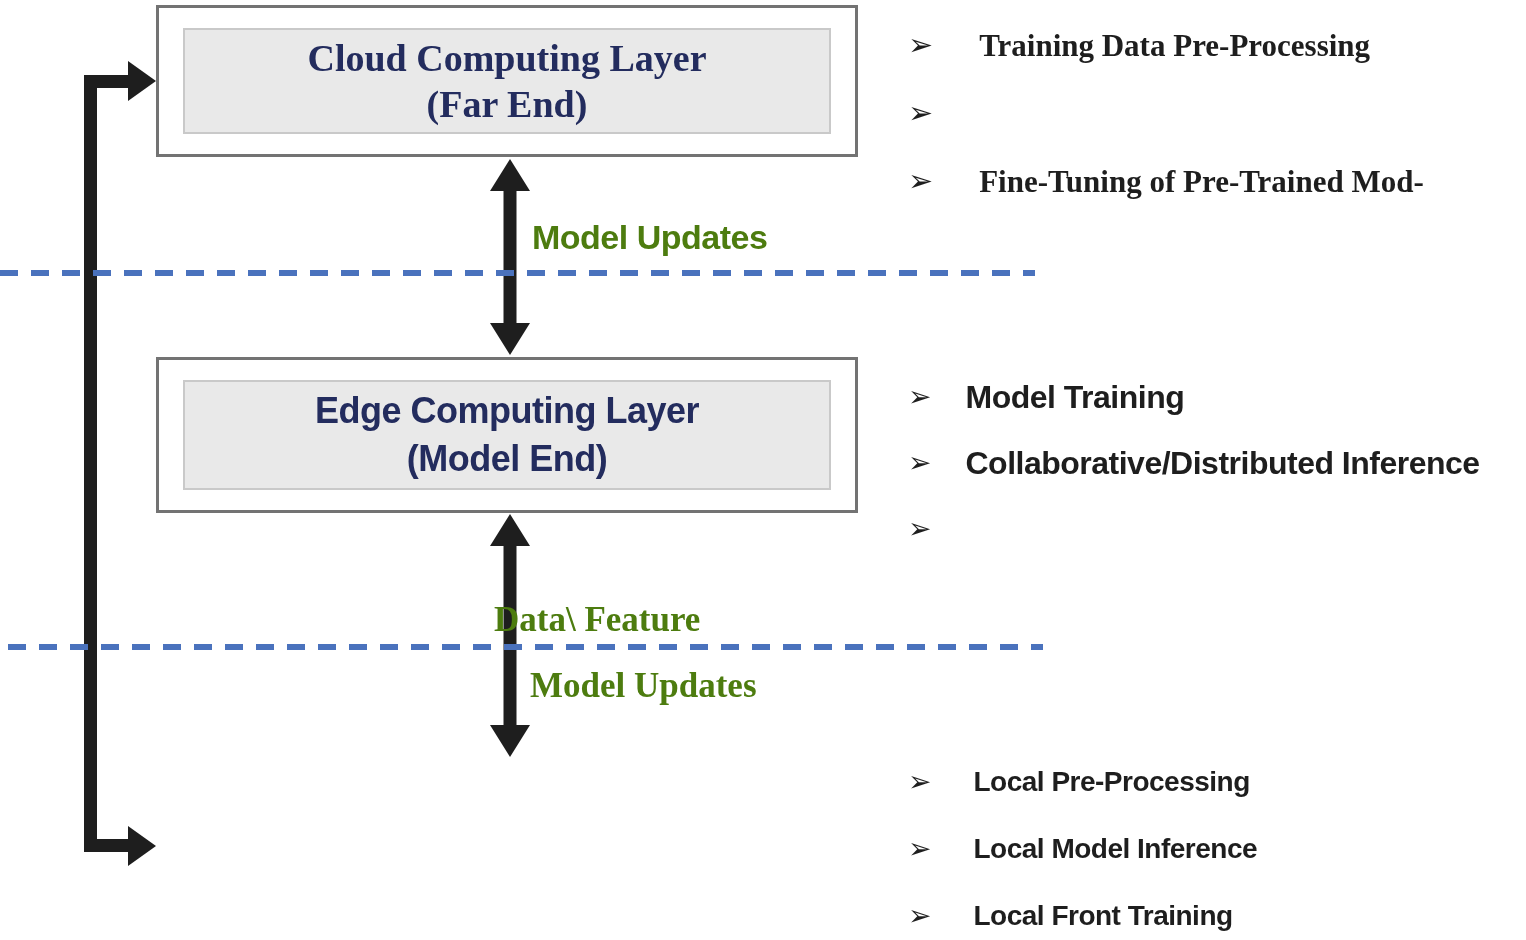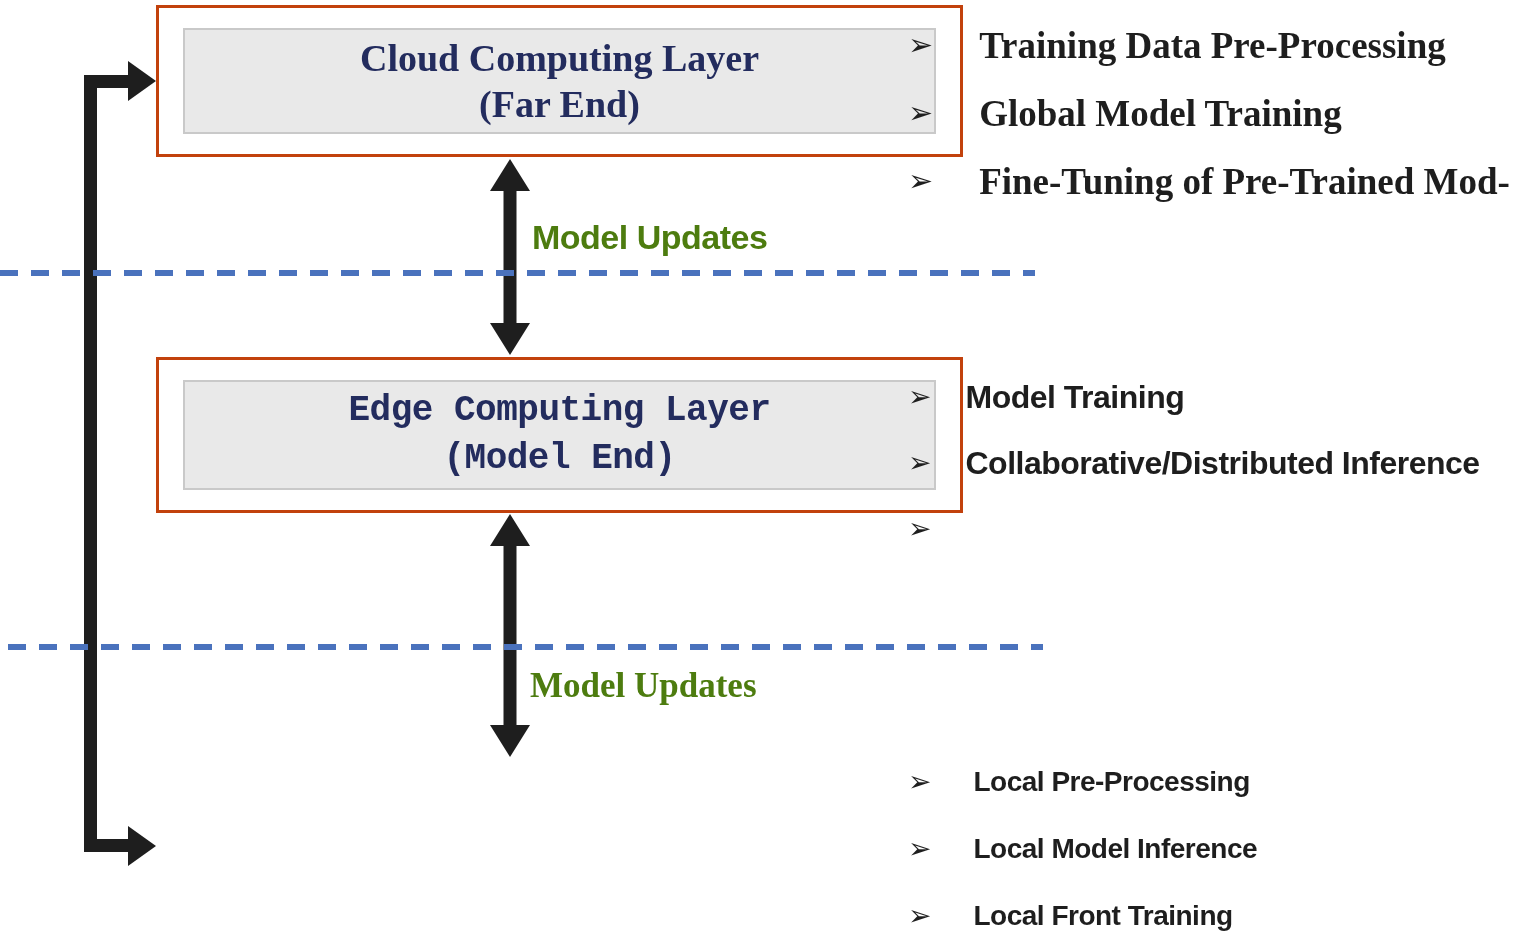--- a/index.html
+++ b/index.html
@@ -2,34 +2,34 @@
 <html><head>
 <meta charset="utf-8">
 <style>
   html,body{margin:0;padding:0;background:#ffffff;}
   .canvas{
     position:relative;width:1526px;height:940px;background:#ffffff;
     font-family:"Liberation Sans",sans-serif;overflow:hidden;
   }
   
   .layer-box{
-    position:absolute;left:156px;width:807px;background:#ffffff;
-    border:3px solid #c2410c;box-sizing:border-box;display:flex;
+    position:absolute;left:156px;width:702px;background:#ffffff;
+    border:3px solid #737373;box-sizing:border-box;display:flex;
   }
   .box-top{top:5px;height:152px;}
   .box-mid{top:357px;height:156px;}
   .box-bot{top:758px;height:176px;}
   .layer-inner{
     flex:1;margin:20px 24px;background:#e9e9e9;border:2px solid #c9c9c9;
     display:flex;flex-direction:column;justify-content:space-evenly;
     align-items:center;text-align:center;
   }
   .layer-title,.layer-subtitle{color:#232c5e;font-weight:bold;line-height:1;}
   .serif-face{font-family:"Liberation Serif",serif;}
-  .sans-face{font-family:Liberation Mono, monospace;letter-spacing:-0.5px;}
+  .sans-face{font-family:Liberation Sans, sans-serif;letter-spacing:-0.5px;}
   .box-top .layer-title,.box-top .layer-subtitle{font-size:38px;}
   .box-mid .layer-title,.box-mid .layer-subtitle{font-size:36px;}
   .box-bot .layer-title,.box-bot .layer-subtitle{font-size:36px;}
   
   .lb{position:absolute;background:#1e1e1e;}
   .lb-vert{left:84px;top:75px;width:13px;height:777px;}
   .lb-arm-top{left:84px;top:75px;width:48px;height:13px;}
   .lb-arm-bot{left:84px;top:839px;width:48px;height:13px;}
   .lb-head{
     position:absolute;width:0;height:0;
@@ -55,21 +55,21 @@
   .fl-1{left:532px;top:220px;font-size:34px;font-family:"Liberation Sans",sans-serif;letter-spacing:-0.5px;}
   .fl-2{left:494px;top:602px;font-size:35px;font-family:"Liberation Serif",serif;}
   .fl-3{left:530px;top:668px;font-size:35px;font-family:"Liberation Serif",serif;}
   
   .blist{position:absolute;left:908px;}
   .brow{display:flex;align-items:center;white-space:nowrap;}
   .bullet-glyph{color:#1e1e1e;line-height:1;}
   .bitem{color:#1e1e1e;font-weight:bold;line-height:1;}
   .bl-1 .brow{height:68px;}
   .bl-1{top:11px;font-family:"Liberation Serif",serif;}
-  .bl-1 .bitem{font-size:37px;}
+  .bl-1 .bitem{font-size:31px;}
   .bl-1 .bullet-glyph{font-size:30px;margin-right:46px;}
   .bl-2 .brow{height:66px;}
   .bl-2{top:364px;font-family:"Liberation Sans",sans-serif;}
   .bl-2 .bitem{font-size:32px;letter-spacing:-0.5px;}
   .bl-2 .bullet-glyph{font-size:28px;margin-right:34px;}
   .bl-3 .brow{height:67px;}
   .bl-3{top:748px;font-family:"Liberation Sans",sans-serif;}
   .bl-3 .bitem{font-size:28px;letter-spacing:-0.5px;}
   .bl-3 .bullet-glyph{font-size:28px;margin-right:42px;}
 </style>
@@ -105,31 +105,31 @@
       <div class="layer-subtitle">(Model End)</div>
     </div>
   </div>
 
   <svg class="varrow va2" width="44" height="243" viewBox="0 0 44 243">
     <polygon points="22,0 42,32 28.5,32 28.5,211 42,211 22,243 2,211 15.5,211 15.5,32 2,32"></polygon>
   </svg>
 
   <div class="dash-line dash2"></div>
 
+  <div class="flow-label fl-2">Data\ Feature</div>
   <div class="flow-label fl-3">Model Updates</div>
 
 
   <div class="blist bl-1">
     <div class="brow">
       <span class="bullet-glyph">➢</span>
       <span class="bitem">Training Data Pre-Processing</span>
     </div>
     <div class="brow">
       <span class="bullet-glyph">➢</span>
-      <span class="bitem">Global Model Training</span>
     </div>
     <div class="brow">
       <span class="bullet-glyph">➢</span>
       <span class="bitem">Fine-Tuning of Pre-Trained Mod-</span>
     </div>
   </div>
 
   <div class="blist bl-2">
     <div class="brow">
       <span class="bullet-glyph">➢</span>

